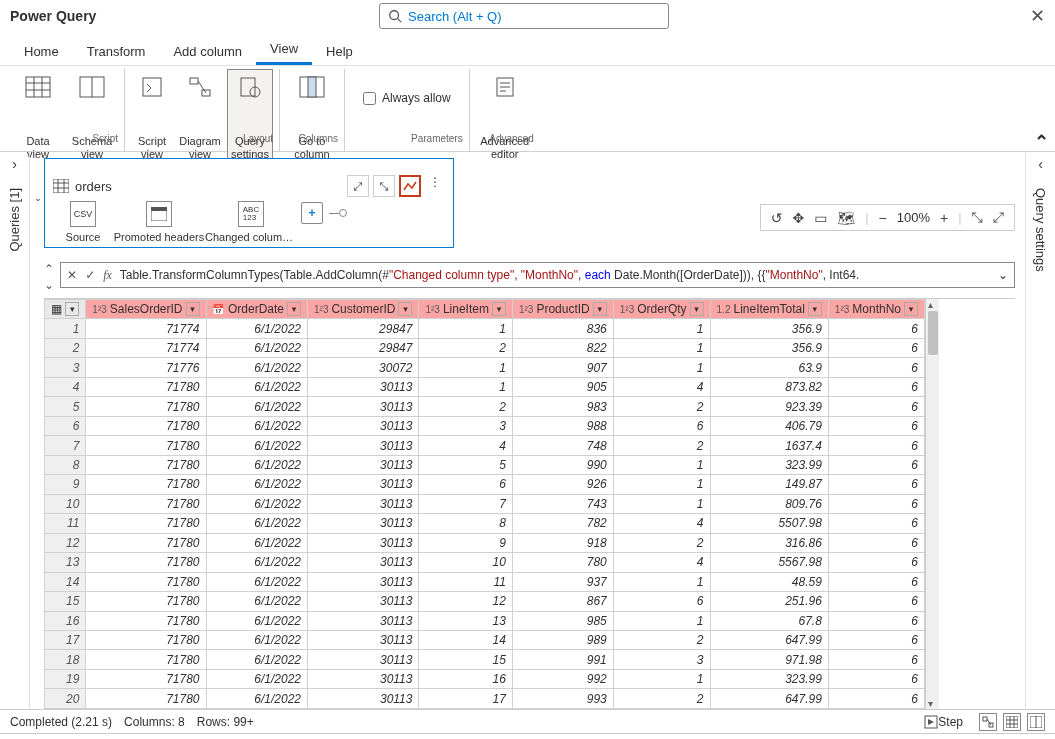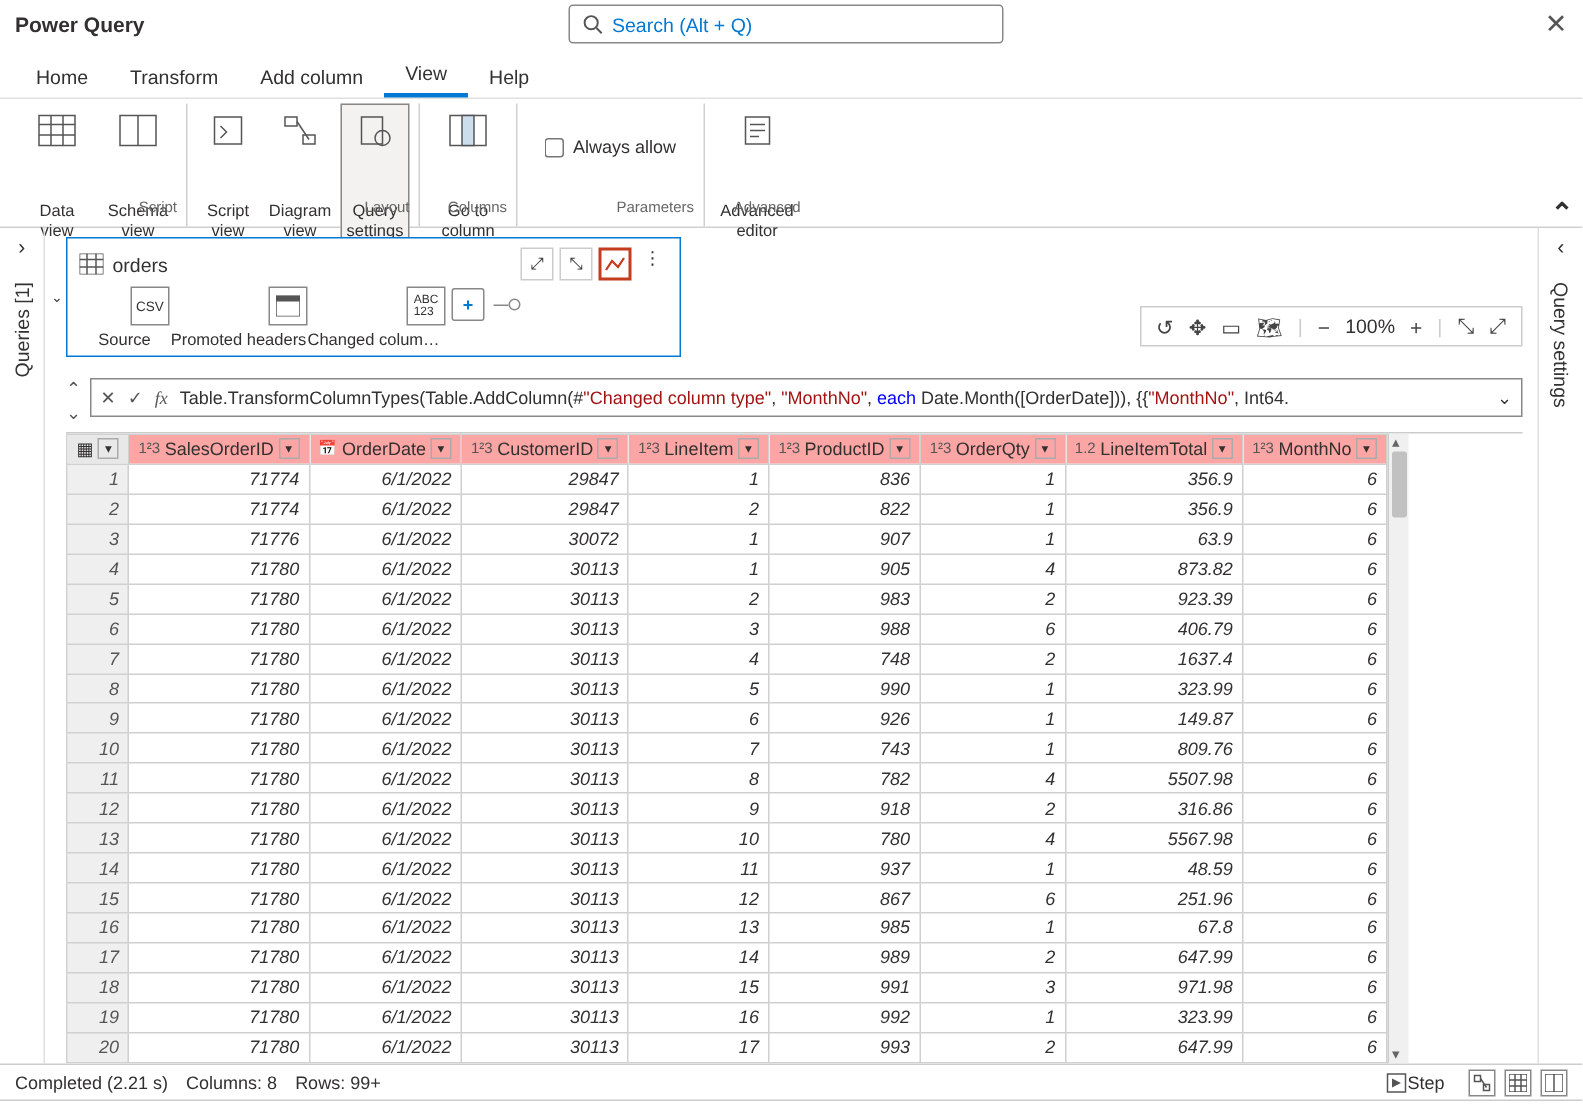--- a/index.html
+++ b/index.html
@@ -36,29 +36,29 @@
 .sidepanel-left { width: 30px; border-right: 1px solid #e0e0e0; display: flex; flex-direction: column; align-items: center; padding-top: 4px; gap: 8px; }
 .sidepanel-left .chevron { font-size: 14px; cursor: pointer; }
 .sidepanel-left .vlabel { writing-mode: vertical-rl; transform: rotate(180deg); font-size: 13px; color: #333; margin-top: 8px; }
 .sidepanel-right { width: 30px; border-left: 1px solid #e0e0e0; display: flex; flex-direction: column; align-items: center; padding-top: 4px; gap: 8px; }
 .sidepanel-right .chevron { font-size: 14px; cursor: pointer; }
 .sidepanel-right .vlabel { writing-mode: vertical-rl; font-size: 13px; color: #333; margin-top: 8px; }
 
 .center { flex: 1; display: flex; flex-direction: column; overflow: hidden; padding: 6px 10px 0 14px; position: relative; }
 
 
-.stepsbox { border: 1px solid #0078d4; background: #fff; width: 410px; padding: 6px 8px 4px 8px; position: relative; }
+.stepsbox { border: 1px solid #0078d4; background: #fff; width: 410px; padding: 16px 8px 4px 8px; position: relative; }
 .stepsbox .header { display:flex; align-items:center; margin-bottom:4px;}
 .stepsbox .header .tblicon { margin-right:6px; }
 .stepsbox .header .name { font-size:13px; flex:1;}
 .stepsbox .header .hicons { display:flex; gap:4px;}
 .stepsbox .header .hicons .hi { width:22px;height:22px;border:1px solid #ccc; display:flex;align-items:center;justify-content:center;font-size:11px;cursor:pointer;}
 .stepsbox .header .hicons .hi.red { border:2px solid #c43b1d; }
 .stepsbox .stepsrow { display:flex; align-items:center; gap:0; }
-.step-icon-box { display:flex; flex-direction:column; align-items:flex-end; width:92px; }
+.step-icon-box { display:flex; flex-direction:column; align-items:center; width:92px; }
 .step-icon-box .sicon { width:26px; height:26px; border:1px solid #888; display:flex; align-items:center; justify-content:center; font-size:11px;}
 .step-icon-box .slabel { font-size:11px; margin-top:4px; text-align:center; white-space:nowrap; overflow:hidden; text-overflow:ellipsis; width:100%;}
 .step-connector { height:1px; background:#888; flex:0 0 10px; margin-bottom:18px;}
 .step-add { width:22px;height:22px;border:1px solid #888;border-radius:2px;display:flex;align-items:center;justify-content:center;color:#0078d4;font-weight:bold;margin:0 6px 18px 4px;}
 .step-end { width:8px;height:8px;border:1px solid #888;border-radius:50%;margin-bottom:18px;}
 
 
 .zoomtb { position: absolute; right: 10px; top: 52px; border:1px solid #ccc; background:#fff; display:flex; align-items:center; gap:10px; padding:4px 10px; font-size:13px; }
 .zoomtb .zicon { cursor:pointer; font-size:14px; color:#444;}
 

